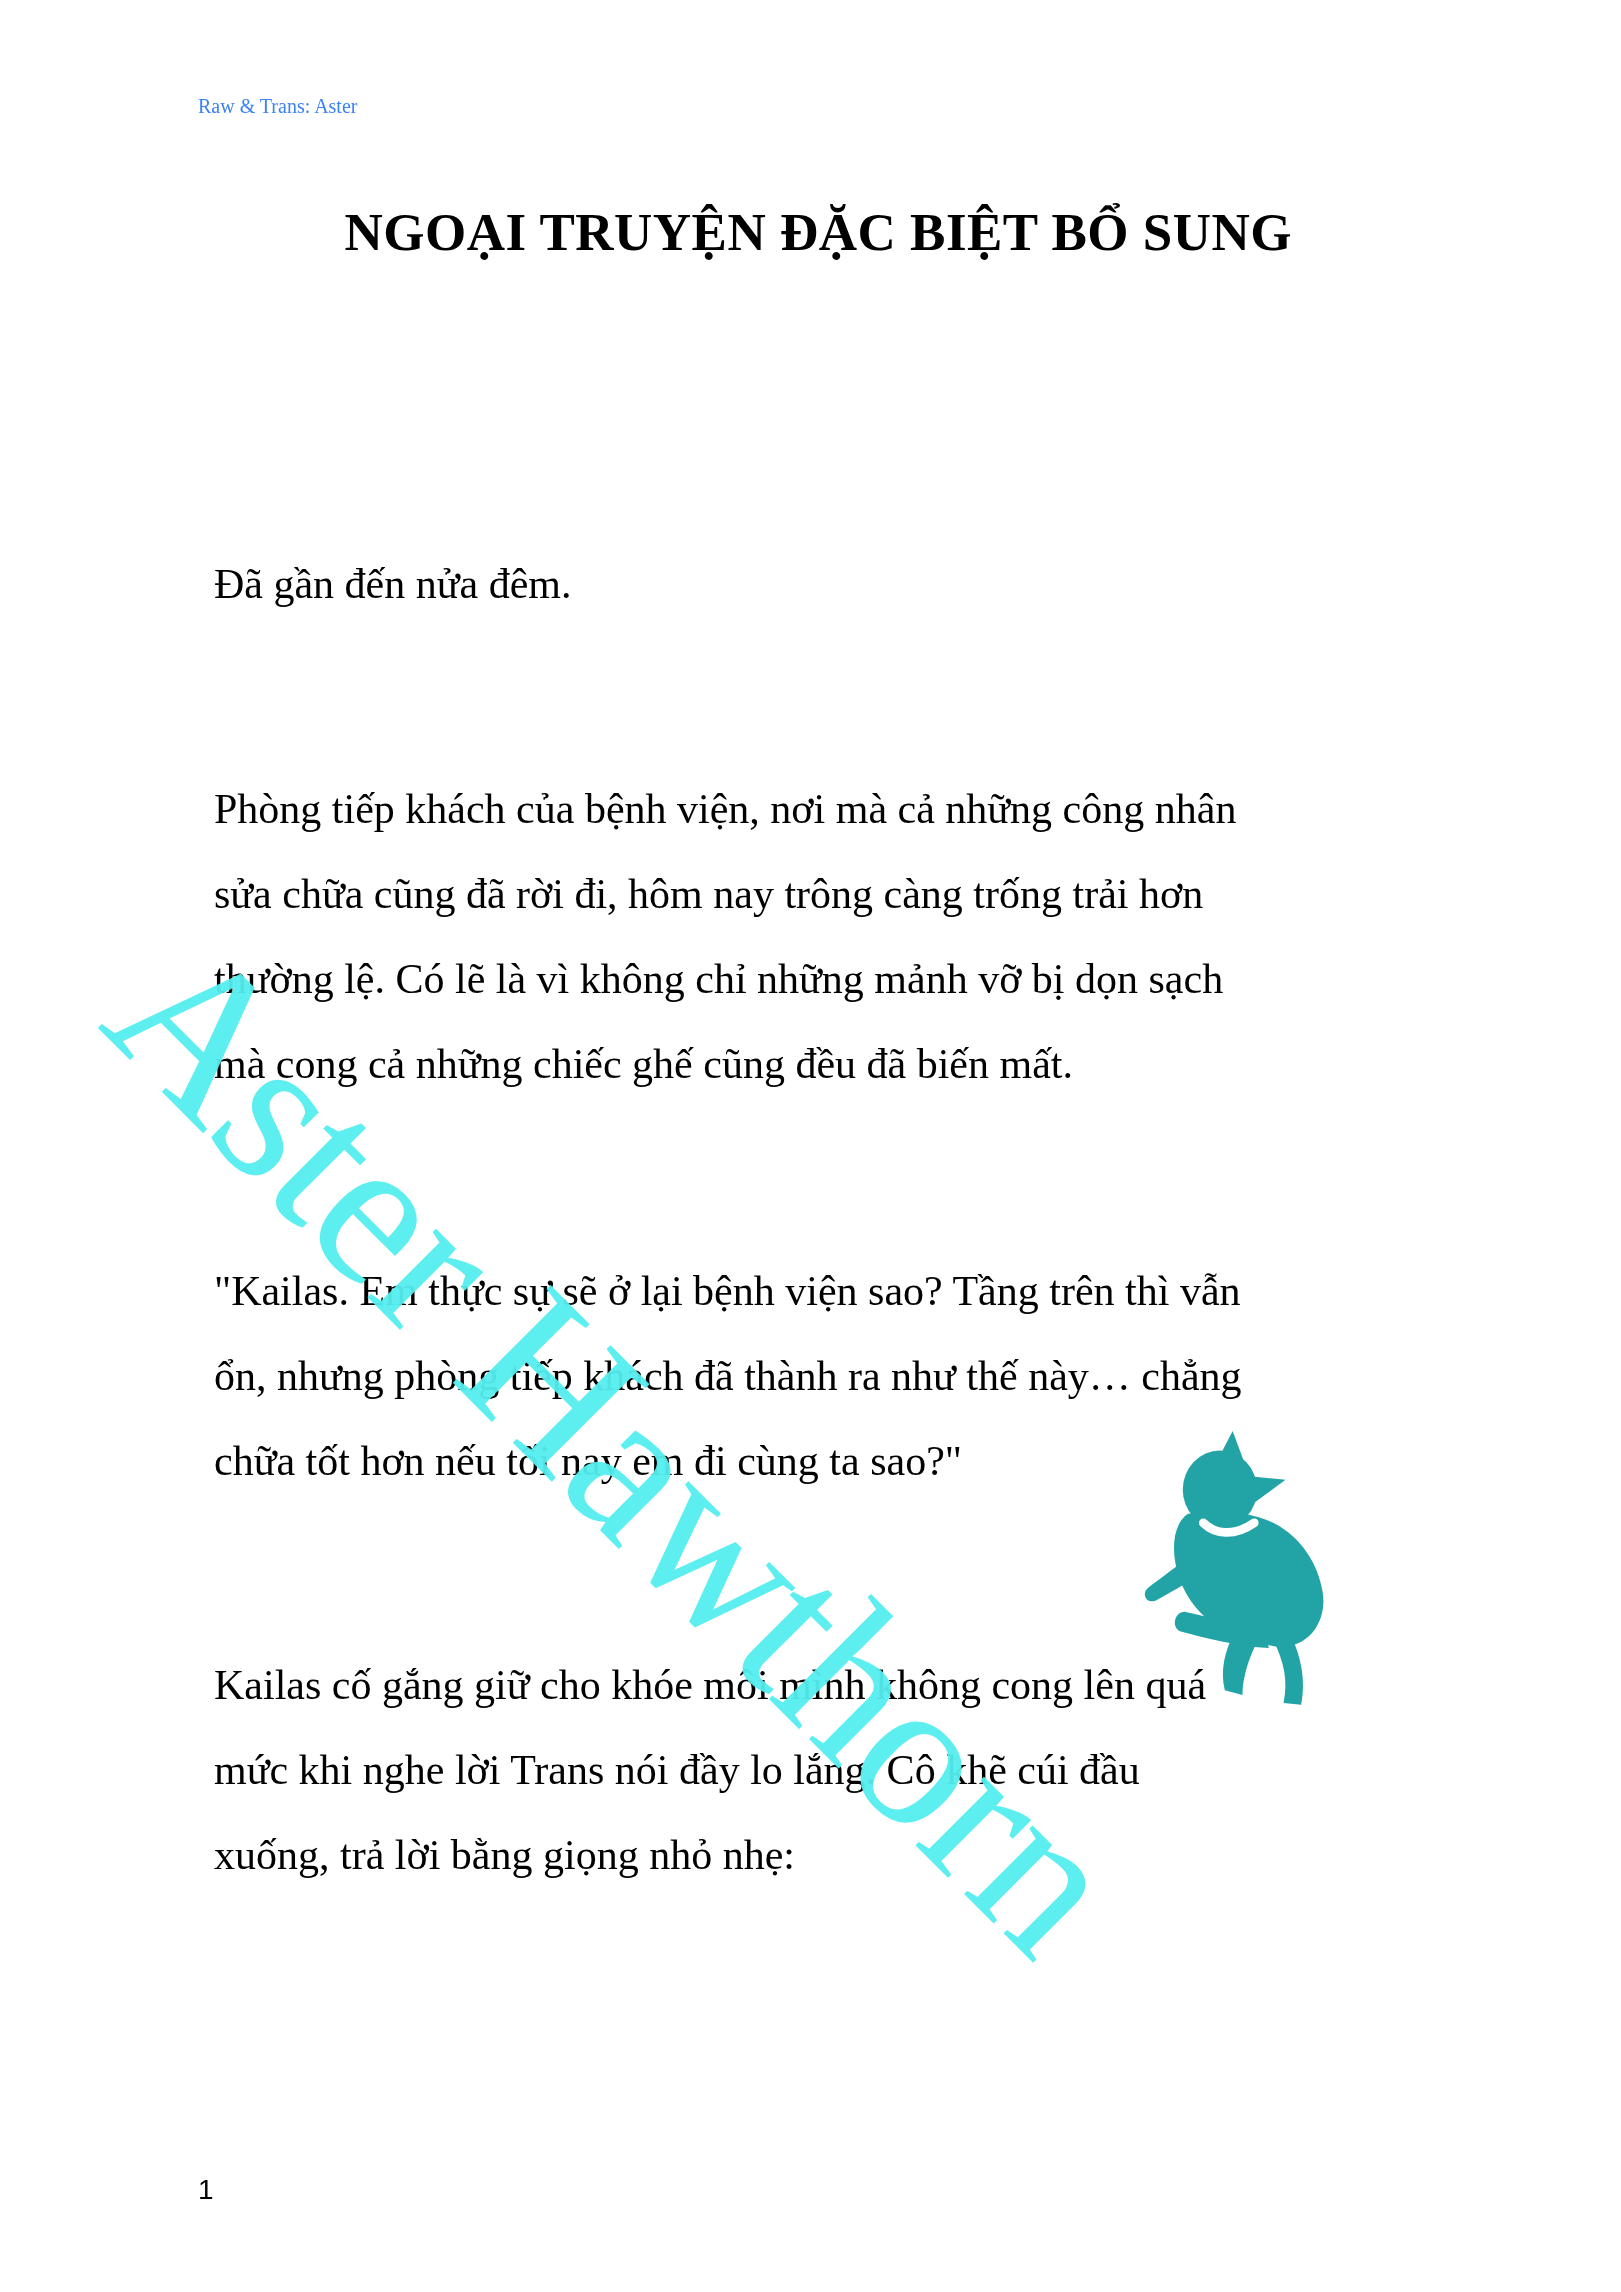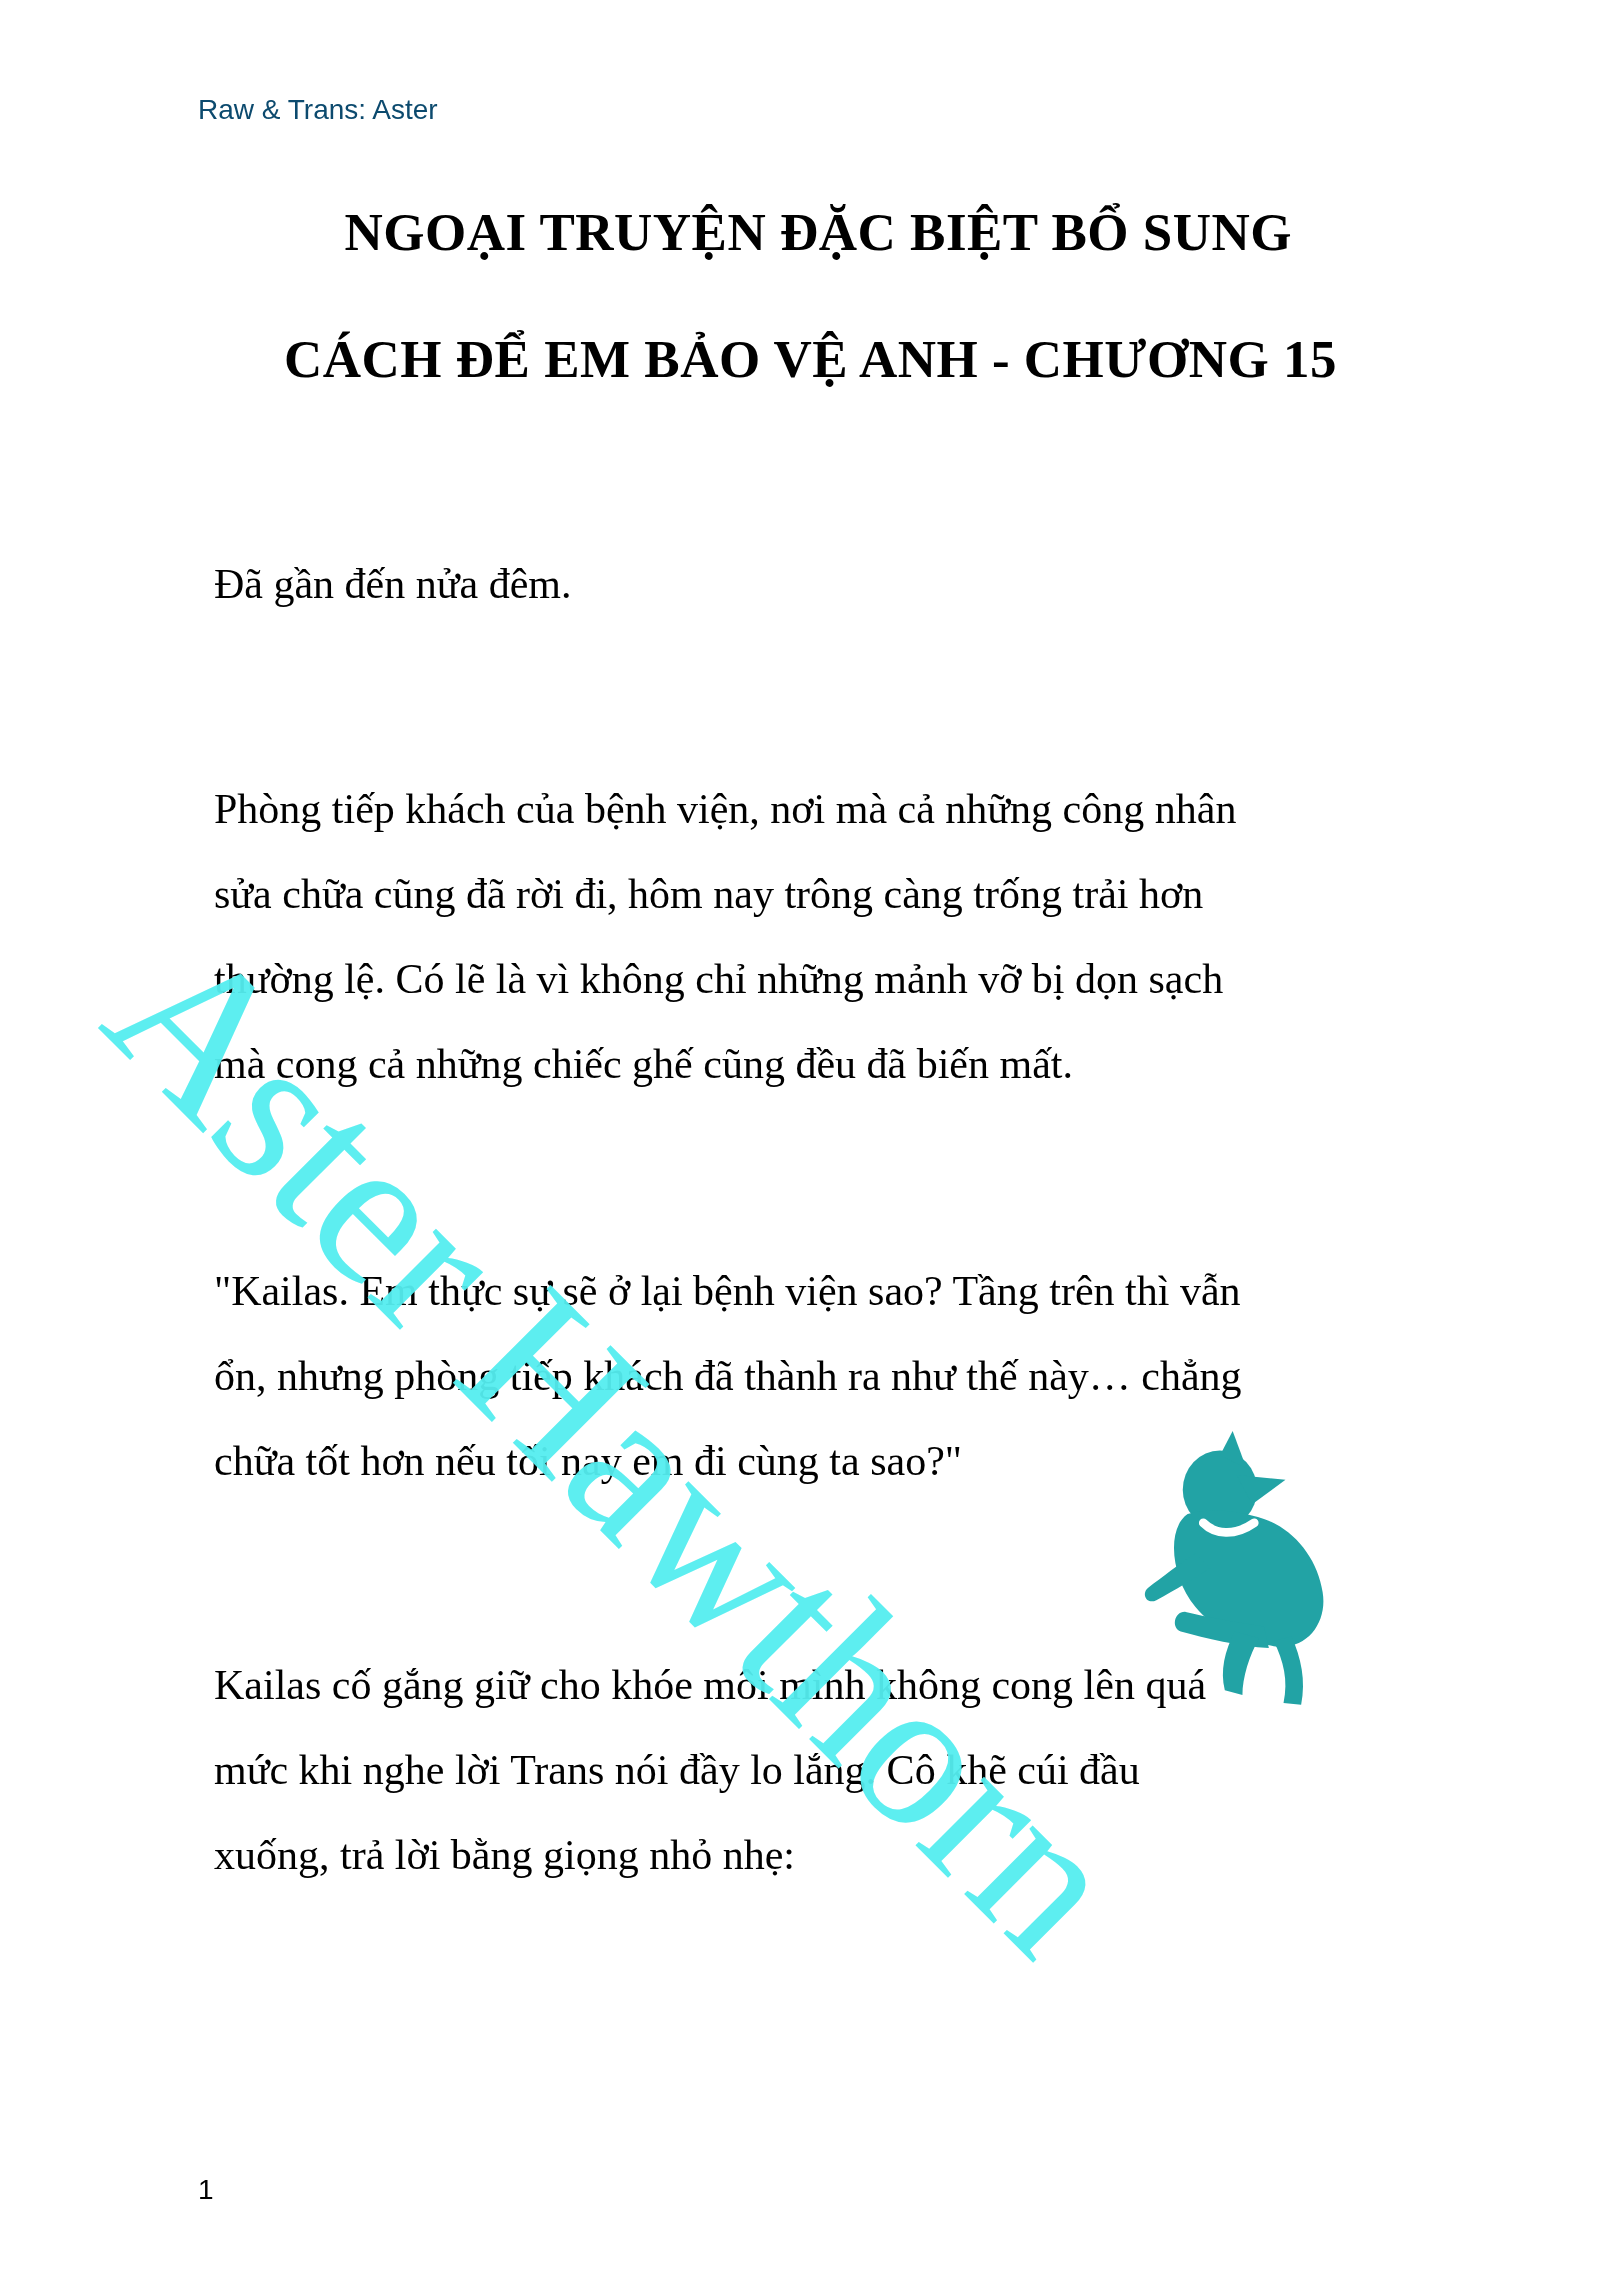--- a/index.html
+++ b/index.html
@@ -17,23 +17,23 @@
       position: absolute;
       left: 0; top: 0;
       width: 1621px;
       height: 2293px;
       background: #ffffff;
     }
     .header-credit {
       position: absolute;
       left: 198px;
       top: 96px;
-      font-family: Liberation Sans, sans-serif;
-      font-size: 28px;
-      color: #0c4a6e;
+      font-family: Liberation Serif, serif;
+      font-size: 20px;
+      color: #3b82f6;
       line-height: 1;
     }
     .title {
       position: absolute;
       left: 0;
       width: 1621px;
       text-align: center;
       font-family: "Liberation Serif", serif;
       font-weight: bold;
       font-size: 53px;
@@ -103,21 +103,20 @@
     }
   </style>
 </head>
 <body>
 
 <div class="page">
 
   <div class="header-credit">Raw &amp; Trans: Aster</div>
 
   <div class="title title-1">NGOẠI TRUYỆN ĐẶC BIỆT BỔ SUNG</div>
-  <div class="title title-2">CÁCH ĐỂ EM BẢO VỆ ANH - CHƯƠNG 15</div>
 
   <div class="body-text" style="top:0;">
     <p class="para p1">
       <span class="line">Đã gần đến nửa đêm.</span>
     </p>
     <p class="para p2">
       <span class="line">Phòng tiếp khách của bệnh viện, nơi mà cả những công nhân</span>
       <span class="line">sửa chữa cũng đã rời đi, hôm nay trông càng trống trải hơn</span>
       <span class="line">thường lệ. Có lẽ là vì không chỉ những mảnh vỡ bị dọn sạch</span>
       <span class="line">mà cong cả những chiếc ghế cũng đều đã biến mất.</span>

